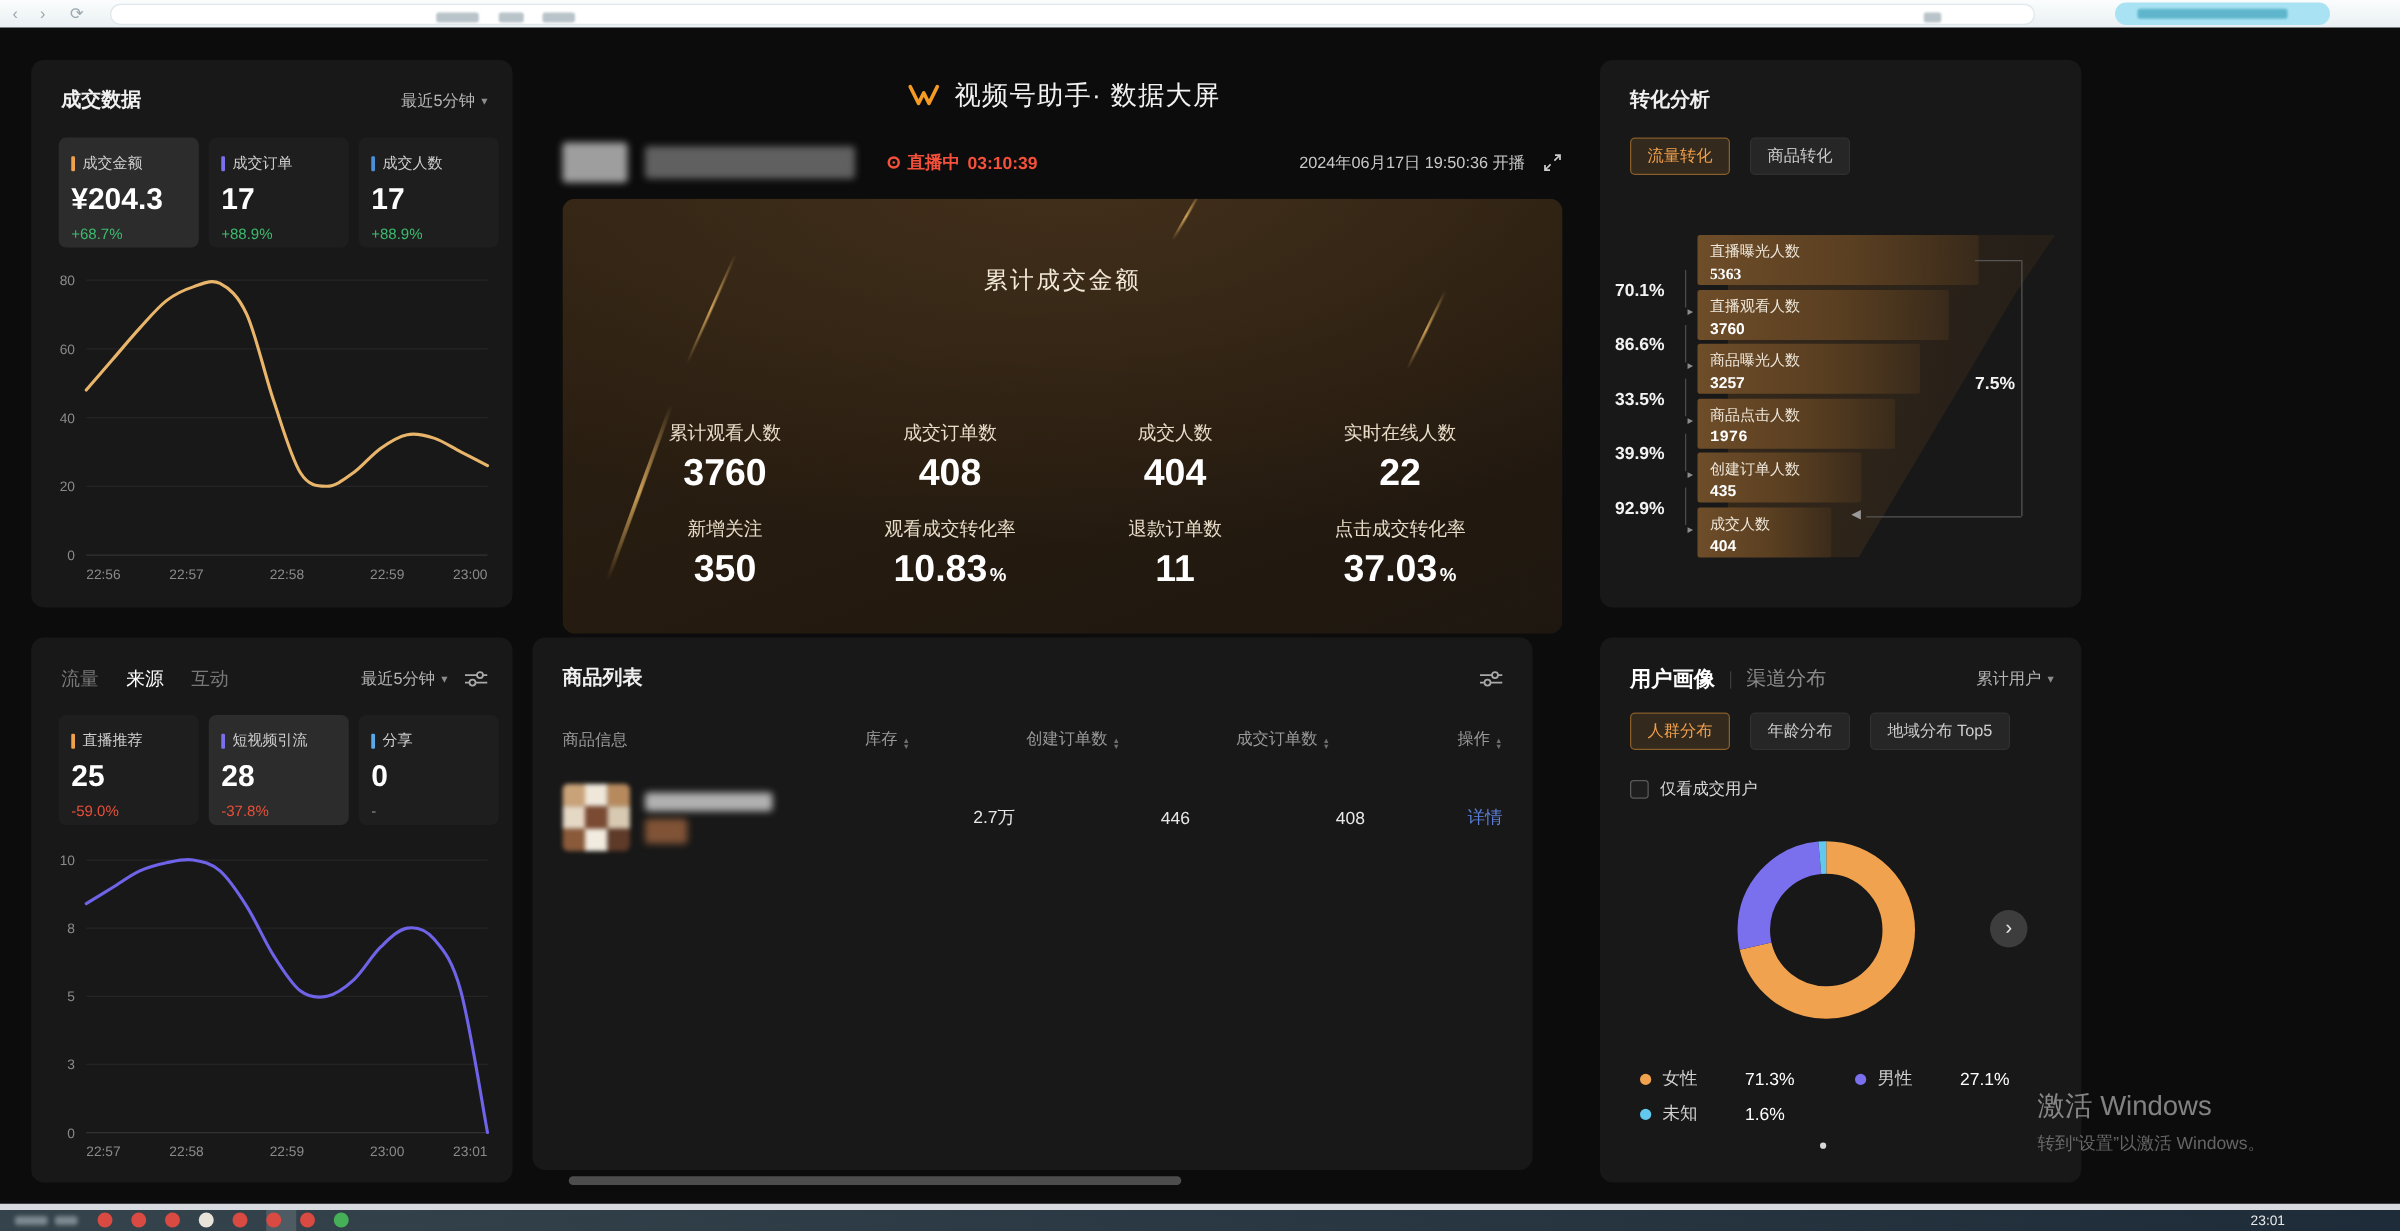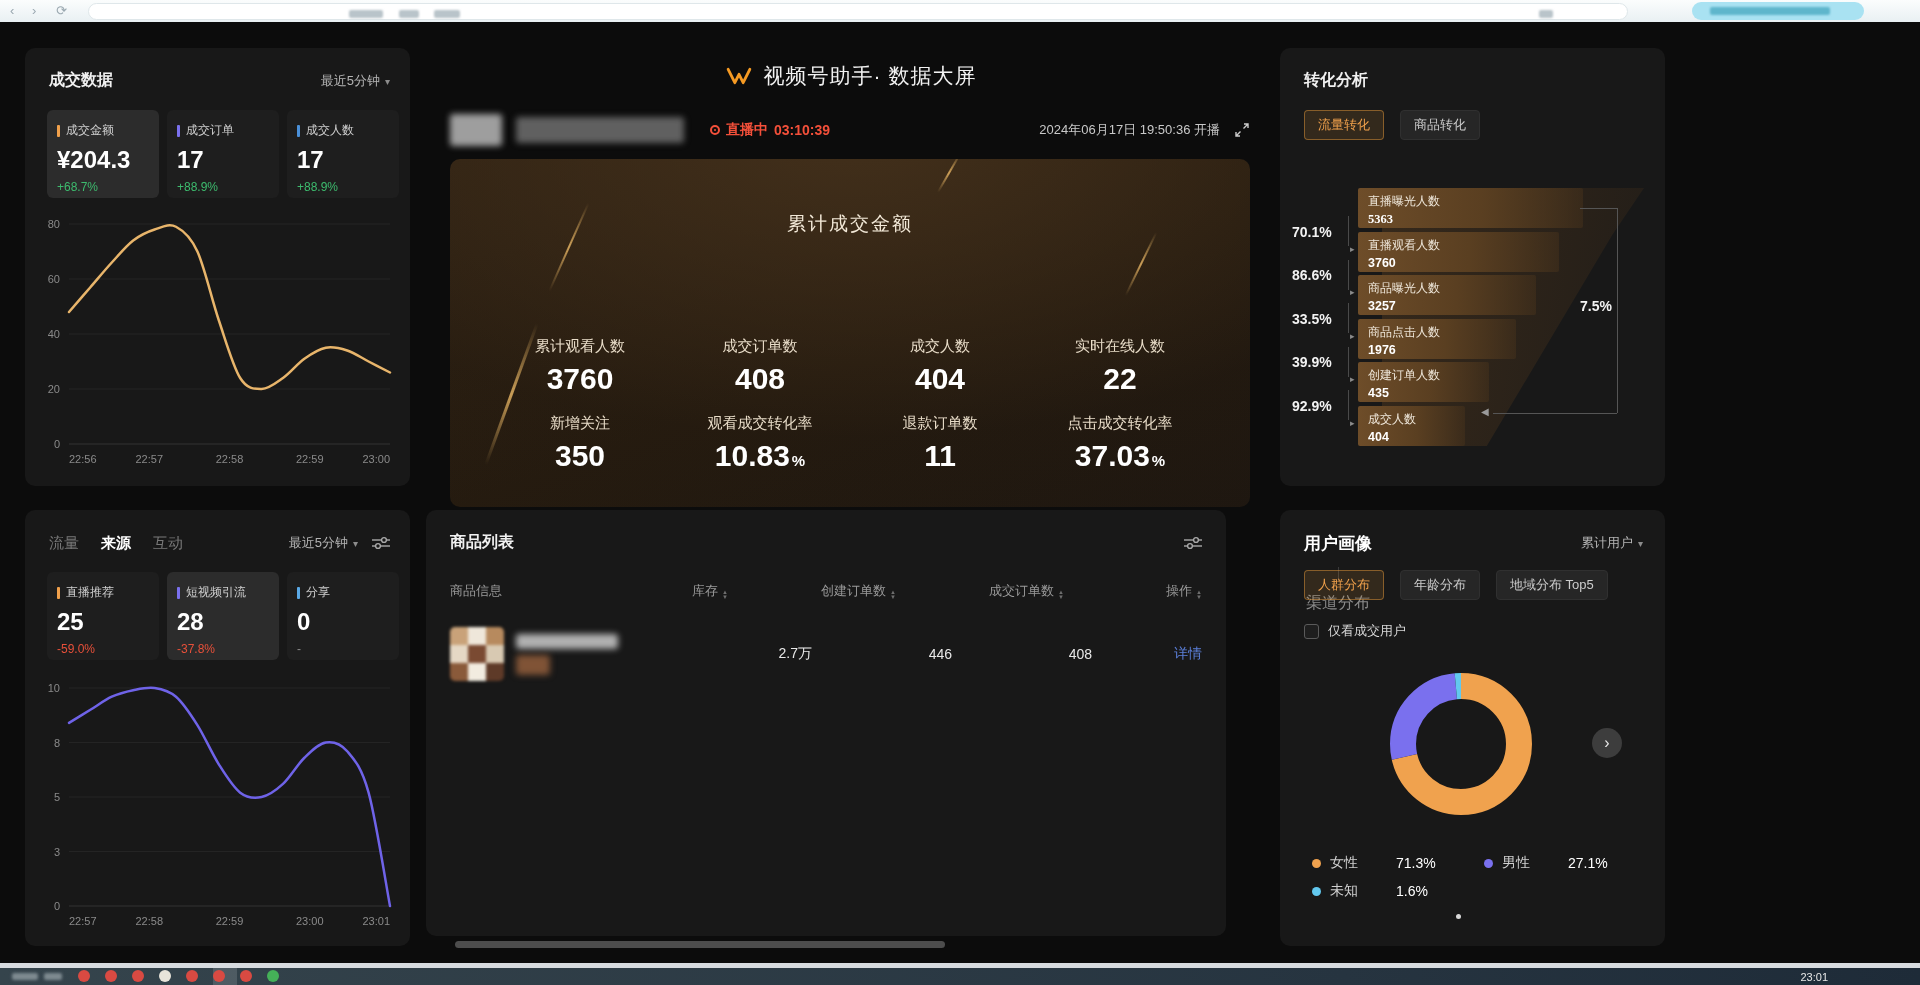--- a/index.html
+++ b/index.html
@@ -23,21 +23,21 @@
   .stat-card{position:absolute;top:62px;width:112px;height:88px;background:#1e1e1e;border-radius:6px;padding:12px 10px;}
   .stat-card.hl{background:#2c2c2c;}
   .stat-label{font-size:12px;color:#cfcfcf;display:flex;align-items:center;gap:6px;white-space:nowrap;}
   .stat-marker{display:inline-block;width:3px;height:12px;border-radius:1px;flex:none;}
   .stat-value{font-size:24px;font-weight:bold;color:#ffffff;margin-top:7px;}
   .stat-delta{font-size:12px;margin-top:6px;}
   .delta-up{color:#3dbb6e;} .delta-down{color:#e8503a;} .delta-none{color:#8a8a8a;}
   .chart-svg{position:absolute;left:8px;}
   
   .txt-tabs{position:absolute;left:24px;top:24px;display:flex;gap:22px;font-size:15px;color:#787878;}
-  .txt-tab.active{color:#ffffff;font-weight:bold;}
+  .txt-tab.active{color:#ffffff;font-weight:normal;}
   .txt-tab{cursor:pointer;}
   
   .pill-tabs{position:absolute;display:flex;gap:16px;}
   .pill{font-size:13px;padding:5px 13px;border-radius:4px;background:#262626;color:#cccccc;
     border:1px solid #303030;cursor:pointer;white-space:nowrap;}
   .pill.active{background:rgba(240,160,60,.13);border-color:rgba(240,160,60,.45);color:#f0a04b;}
   
   #hero{position:absolute;left:450px;top:137px;width:800px;height:348px;border-radius:10px;overflow:hidden;
     background:radial-gradient(130% 150% at 50% -10%, #43301b 0%, #33261510 60%),linear-gradient(160deg,#2e2113,#241a0f 55%,#1d1610);}
   .streak{position:absolute;width:2px;background:linear-gradient(rgba(255,190,90,0),rgba(255,200,110,.75),rgba(255,190,90,0));filter:blur(.6px);}
@@ -91,21 +91,21 @@
   .thumb{width:54px;height:54px;border-radius:5px;overflow:hidden;display:grid;
     grid-template-columns:1fr 1fr 1fr;grid-template-rows:1fr 1fr 1fr;filter:blur(1.5px);flex:none;}
   .thumb div:nth-child(1){background:#c9a279;} .thumb div:nth-child(2){background:#efe7da;}
   .thumb div:nth-child(3){background:#b78a5e;} .thumb div:nth-child(4){background:#e5d8c5;}
   .thumb div:nth-child(5){background:#7a4a32;} .thumb div:nth-child(6){background:#d8c9b2;}
   .thumb div:nth-child(7){background:#8a5a3a;} .thumb div:nth-child(8){background:#f2ece0;}
   .thumb div:nth-child(9){background:#5e3a28;}
   #detail-link{color:#5b7fd9;cursor:pointer;text-align:right;font-size:14px;}
   #center-scrollbar{position:absolute;left:455px;top:919px;width:490px;height:7px;background:#4d4d4d;border-radius:4px;cursor:pointer;}
   
-  #aud-head{position:absolute;left:24px;top:22px;display:flex;align-items:center;gap:12px;flex-direction:column;}
+  #aud-head{position:absolute;left:24px;top:22px;display:flex;align-items:center;gap:12px;}
   #aud-head .t1{font-size:17px;font-weight:bold;color:#ffffff;cursor:pointer;}
   #aud-head .div{width:1px;height:14px;background:#3a3a3a;}
   #aud-head .t2{font-size:16px;color:#8a8a8a;cursor:pointer;}
   #check-row{position:absolute;left:24px;top:112px;display:flex;align-items:center;gap:9px;cursor:pointer;}
   #checkbox{width:15px;height:15px;border:1px solid #5a5a5a;border-radius:3px;background:#1e1e1e;}
   #check-label{font-size:13px;color:#d8d8d8;}
   #next-btn{position:absolute;left:312px;top:218px;width:30px;height:30px;border-radius:50%;background:#3d3d3d;
     color:#e8e8e8;font-size:16px;display:flex;align-items:center;justify-content:center;cursor:pointer;}
   .legend-row{position:absolute;display:flex;align-items:center;font-size:14px;}
   .legend-dot{width:9px;height:9px;border-radius:50%;margin-right:9px;flex:none;}
@@ -389,21 +389,21 @@
           <div class="fb-value">5363</div>
         </div>
         <div class="funnel-bar" style="top: 43.5px; width: 201px;">
           <div class="fb-label">直播观看人数</div>
           <div class="fb-value">3760</div>
         </div>
         <div class="funnel-bar" style="top: 87px; width: 178px;">
           <div class="fb-label">商品曝光人数</div>
           <div class="fb-value">3257</div>
         </div>
-        <div class="funnel-bar" style="top: 130.5px; width: 158px;">
+        <div class="funnel-bar" style="top: 130.5px; width: 158px; font-family: Liberation Mono, monospace;">
           <div class="fb-label">商品点击人数</div>
           <div class="fb-value">1976</div>
         </div>
         <div class="funnel-bar" style="top: 174px; width: 131px;">
           <div class="fb-label">创建订单人数</div>
           <div class="fb-value">435</div>
         </div>
         <div class="funnel-bar" style="top: 217.5px; width: 107px;">
           <div class="fb-label">成交人数</div>
           <div class="fb-value">404</div>
@@ -473,20 +473,24 @@
       <span class="legend-value">27.1%</span>
     </div>
     <div class="legend-row" style="left:32px;top:372px">
       <span class="legend-dot" style="background-color: rgb(98, 200, 238);"></span>
       <span class="legend-label">未知</span>
       <span class="legend-value">1.6%</span>
     </div>
     <div id="page-dot"></div>
   </div>
 
+  <div id="watermark">
+    <div class="w1">激活 Windows</div>
+    <div class="w2">转到“设置”以激活 Windows。</div>
+  </div>
 </div>
 
 <div id="win-strip"></div>
 <div id="taskbar">
   <span class="tb-blur" style="left:12px;width:26px"></span>
   <span class="tb-blur" style="left:44px;width:18px"></span>
   <div id="tb-highlight"></div>
   <div id="tb-icons">
       <span class="tb-icon" style="left: 78px; background: rgb(217, 74, 66);"></span>
       <span class="tb-icon" style="left: 105px; background: rgb(217, 74, 66);"></span>

